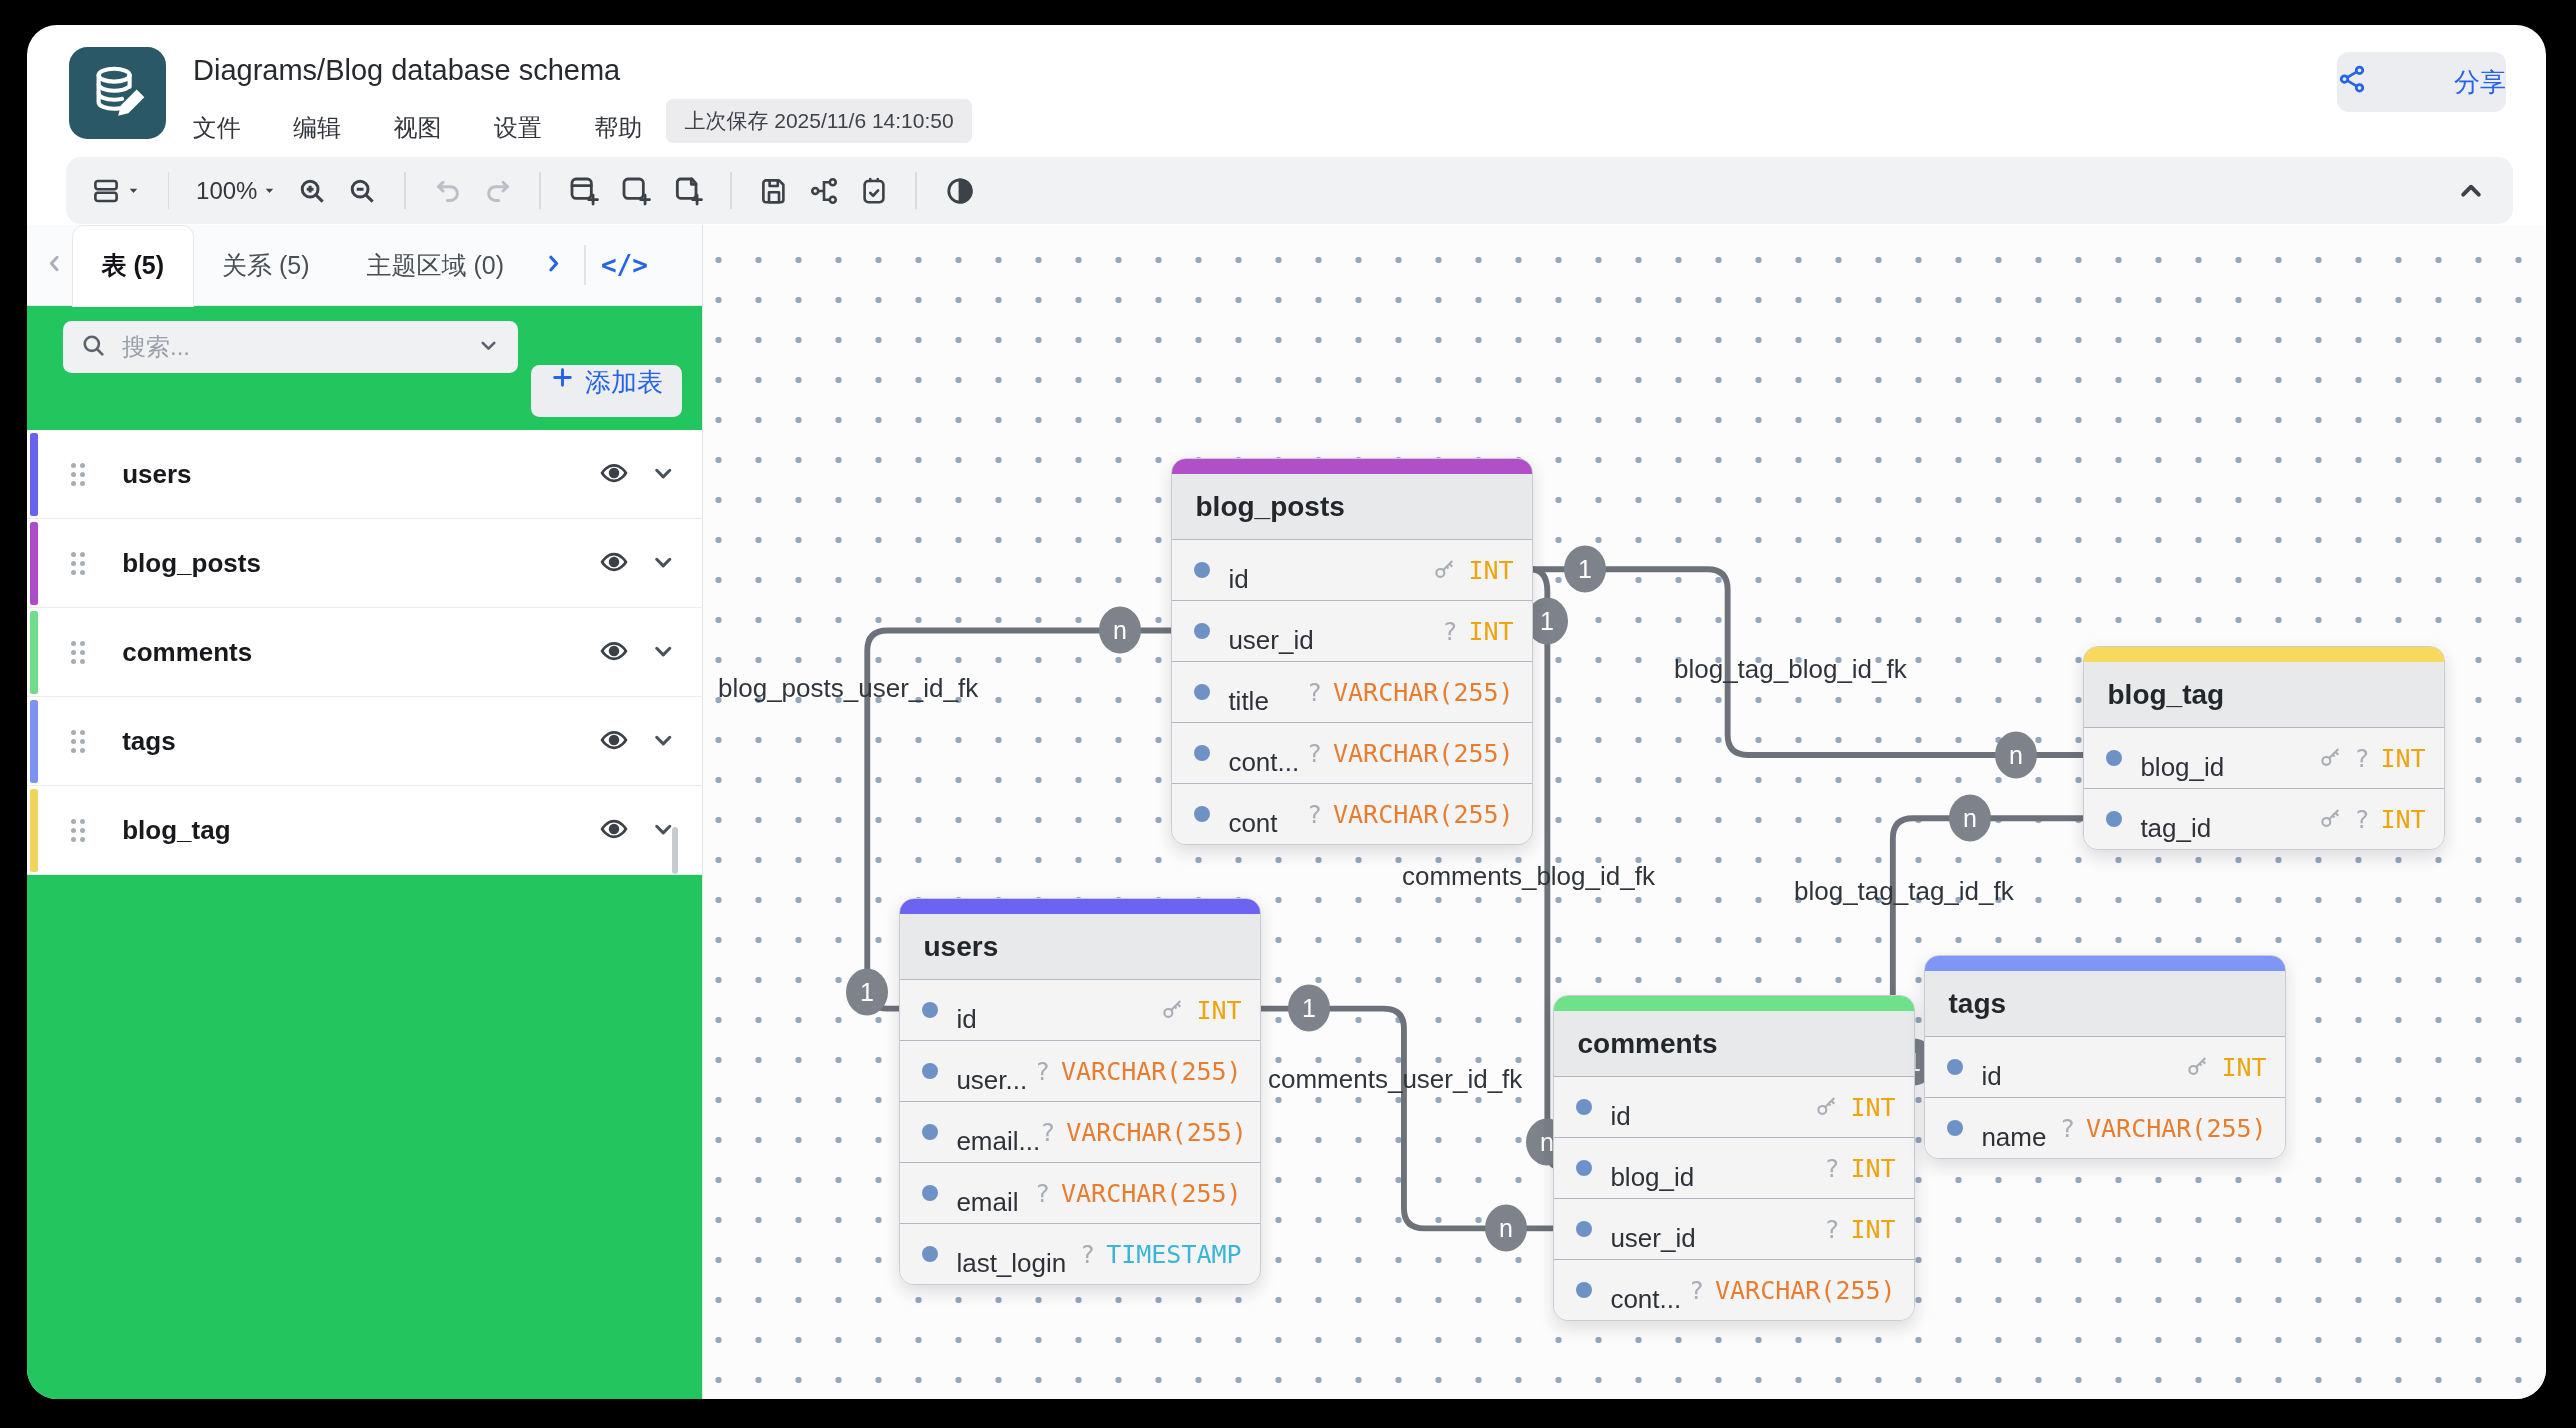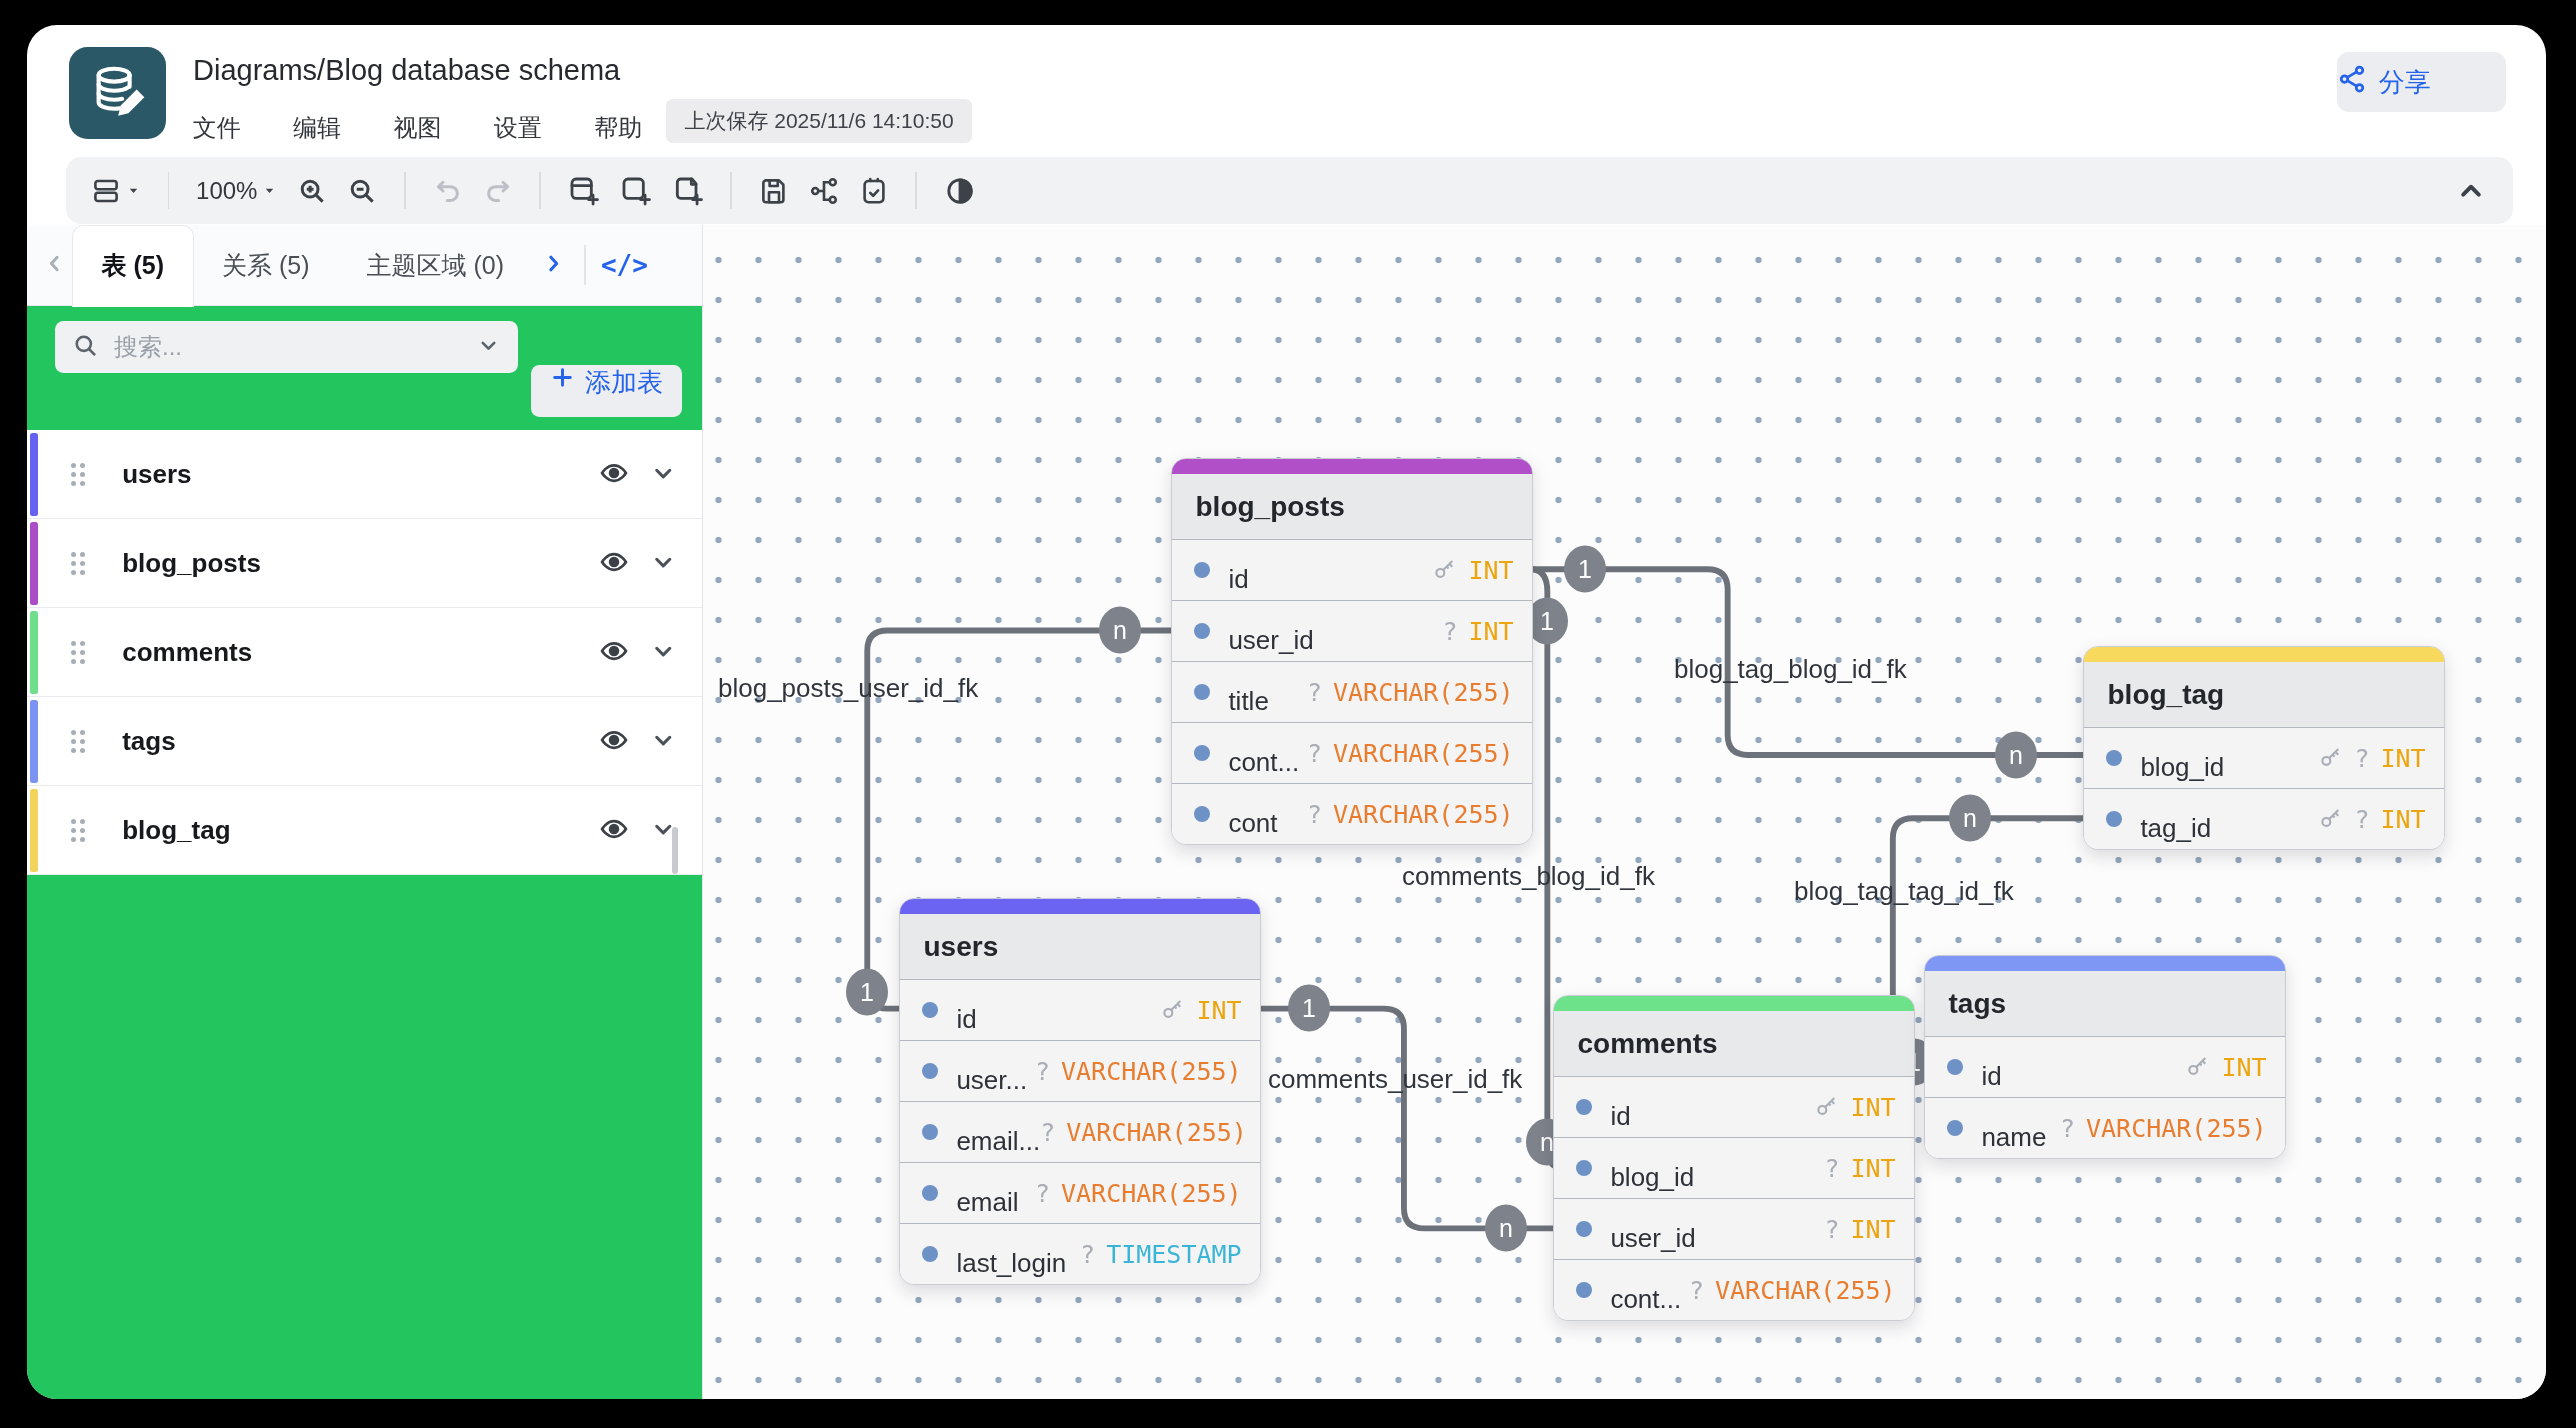--- a/index.html
+++ b/index.html
@@ -11,21 +11,21 @@
   
   .logo { position:absolute; left:42px; top:22px; width:97px; height:92px;
           background:#2b5867; border-radius:18.4px; display:flex; align-items:center; justify-content:center; }
   .app-title { position:absolute; left:166px; top:28.5px; font-size:29px; color:#26292e; font-weight:500; }
   .menubar { position:absolute; left:164px; top:84px; display:flex; gap:49px; }
   .menubar .menu { font-size:24px; color:#33373d; padding:3.4px 1.7px; cursor:default; }
   .saved-pill { position:absolute; left:639px; top:74px; height:44px; background:#ececee;
                 border-radius:6.7px; display:flex; align-items:center; padding:0 18.4px;
                 font-size:21px; color:#3f4349; }
   .share-btn { position:absolute; left:2310px; top:27px; width:169px; height:60px; background:#ebedf0;
-               border-radius:11.7px; display:flex; align-items:center; justify-content:flex-start; gap:11.7px;
+               border-radius:11.7px; display:flex; align-items:center; justify-content:space-between; gap:11.7px;
                color:#2563eb; font-size:26px; font-weight:500; cursor:pointer; }
 
   
   .toolbar { position:absolute; left:39px; top:132px; width:2447px; height:67px; background:#f1f2f4;
              border-radius:15px; display:flex; align-items:center; padding:0 25px; gap:20px; }
   .toolbar .sep { width:1.7px; height:37px; background:#d9dce0; margin:0 6.7px; }
   .tbtn { display:flex; align-items:center; gap:5px; cursor:pointer; color:#3d4249; }
   .tbtn svg { display:block; }
   .tbtn.disabled { color:#bcc0c6; }
   .zoom-label { font-size:24px; color:#33373d; }
@@ -39,21 +39,21 @@
   .tabstrip .collapse { align-self:center; margin-right:5px; cursor:pointer; }
   .tab { display:flex; align-items:center; justify-content:center; font-size:25px; color:#4a4f55;
          padding:0 28.5px; cursor:pointer; }
   .tab.active { background:#fff; border:1.7px solid #e7e9ec; border-bottom:1.7px solid #fff;
                 margin-bottom:-1.7px; border-radius:11.7px 11.7px 0 0; font-weight:bold; color:#111318; }
   .tab-next { align-self:center; margin-left:8.4px; cursor:pointer; }
   .strip-sep { align-self:center; width:1.7px; height:40px; background:#e2e4e8; margin:0 15px 0 18.4px; }
   .code-btn { align-self:center; color:#2563eb; font-weight:bold; font-size:26px;
               font-family:"DejaVu Sans Mono", monospace; cursor:pointer; }
 
-  .search-row { display:flex; gap:13.4px; padding:15px 20px 0 28px; }
+  .search-row { display:flex; gap:13.4px; padding:15px 20px 0 36px; }
   .search-box { flex:1; height:52px; background:#f0f1f3; border-radius:8.4px; display:flex;
                 align-items:center; padding:0 17px; gap:15px; }
   .search-box input { flex:1; border:0; outline:0; background:transparent; font-size:24px; color:#33373d;
                       font-family:"Liberation Sans", sans-serif; }
   .search-box input::placeholder { color:#9aa0a8; }
   .add-table-btn { width:151px; height:52px; background:#eceef1; border-radius:8.4px; display:flex;
                    align-items:flex-start; justify-content:center; gap:10px; color:#2563eb;
                    font-size:26px; font-weight:500; cursor:pointer;margin-top:44px; }
 
   .table-list { margin-top:13.4px; }

